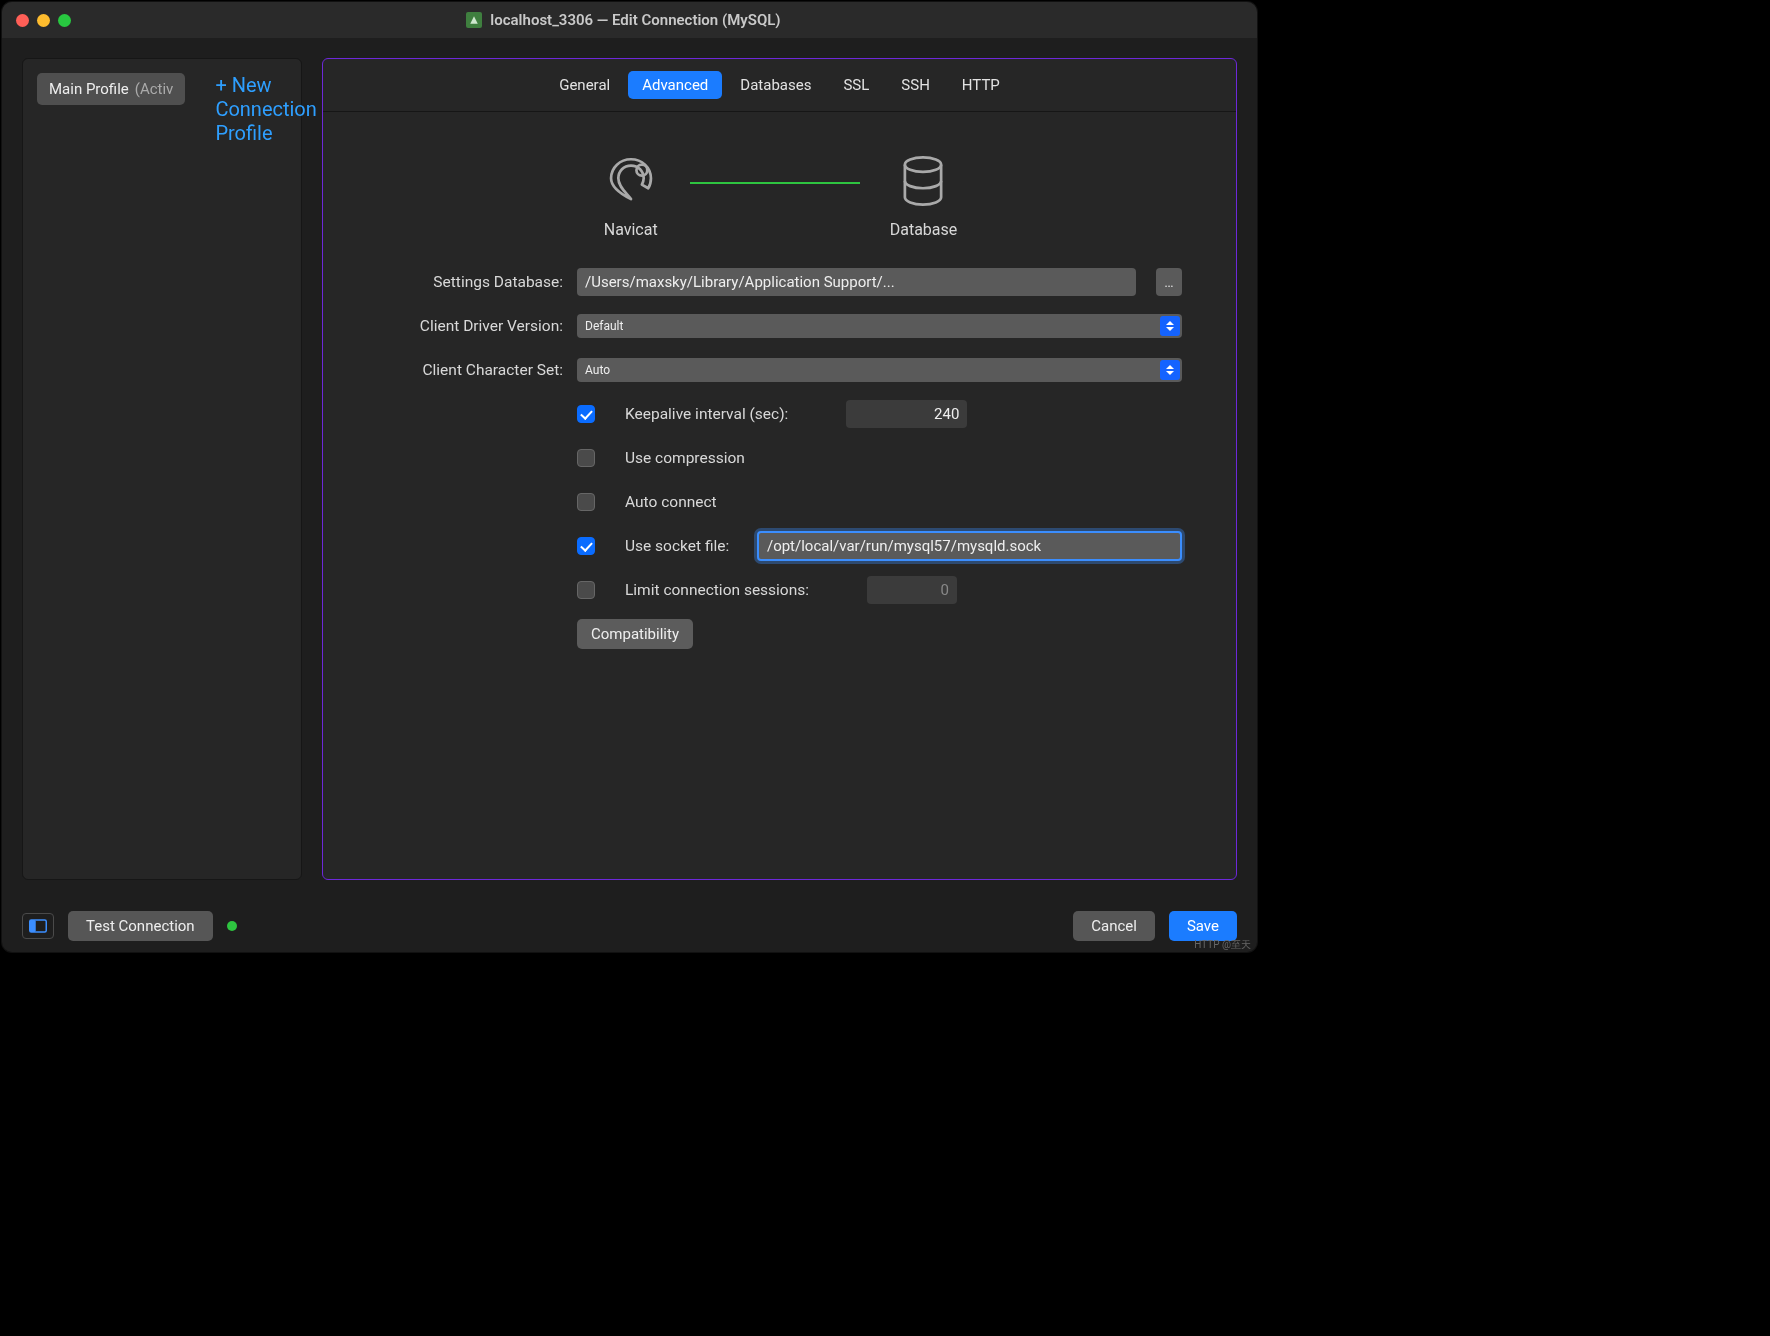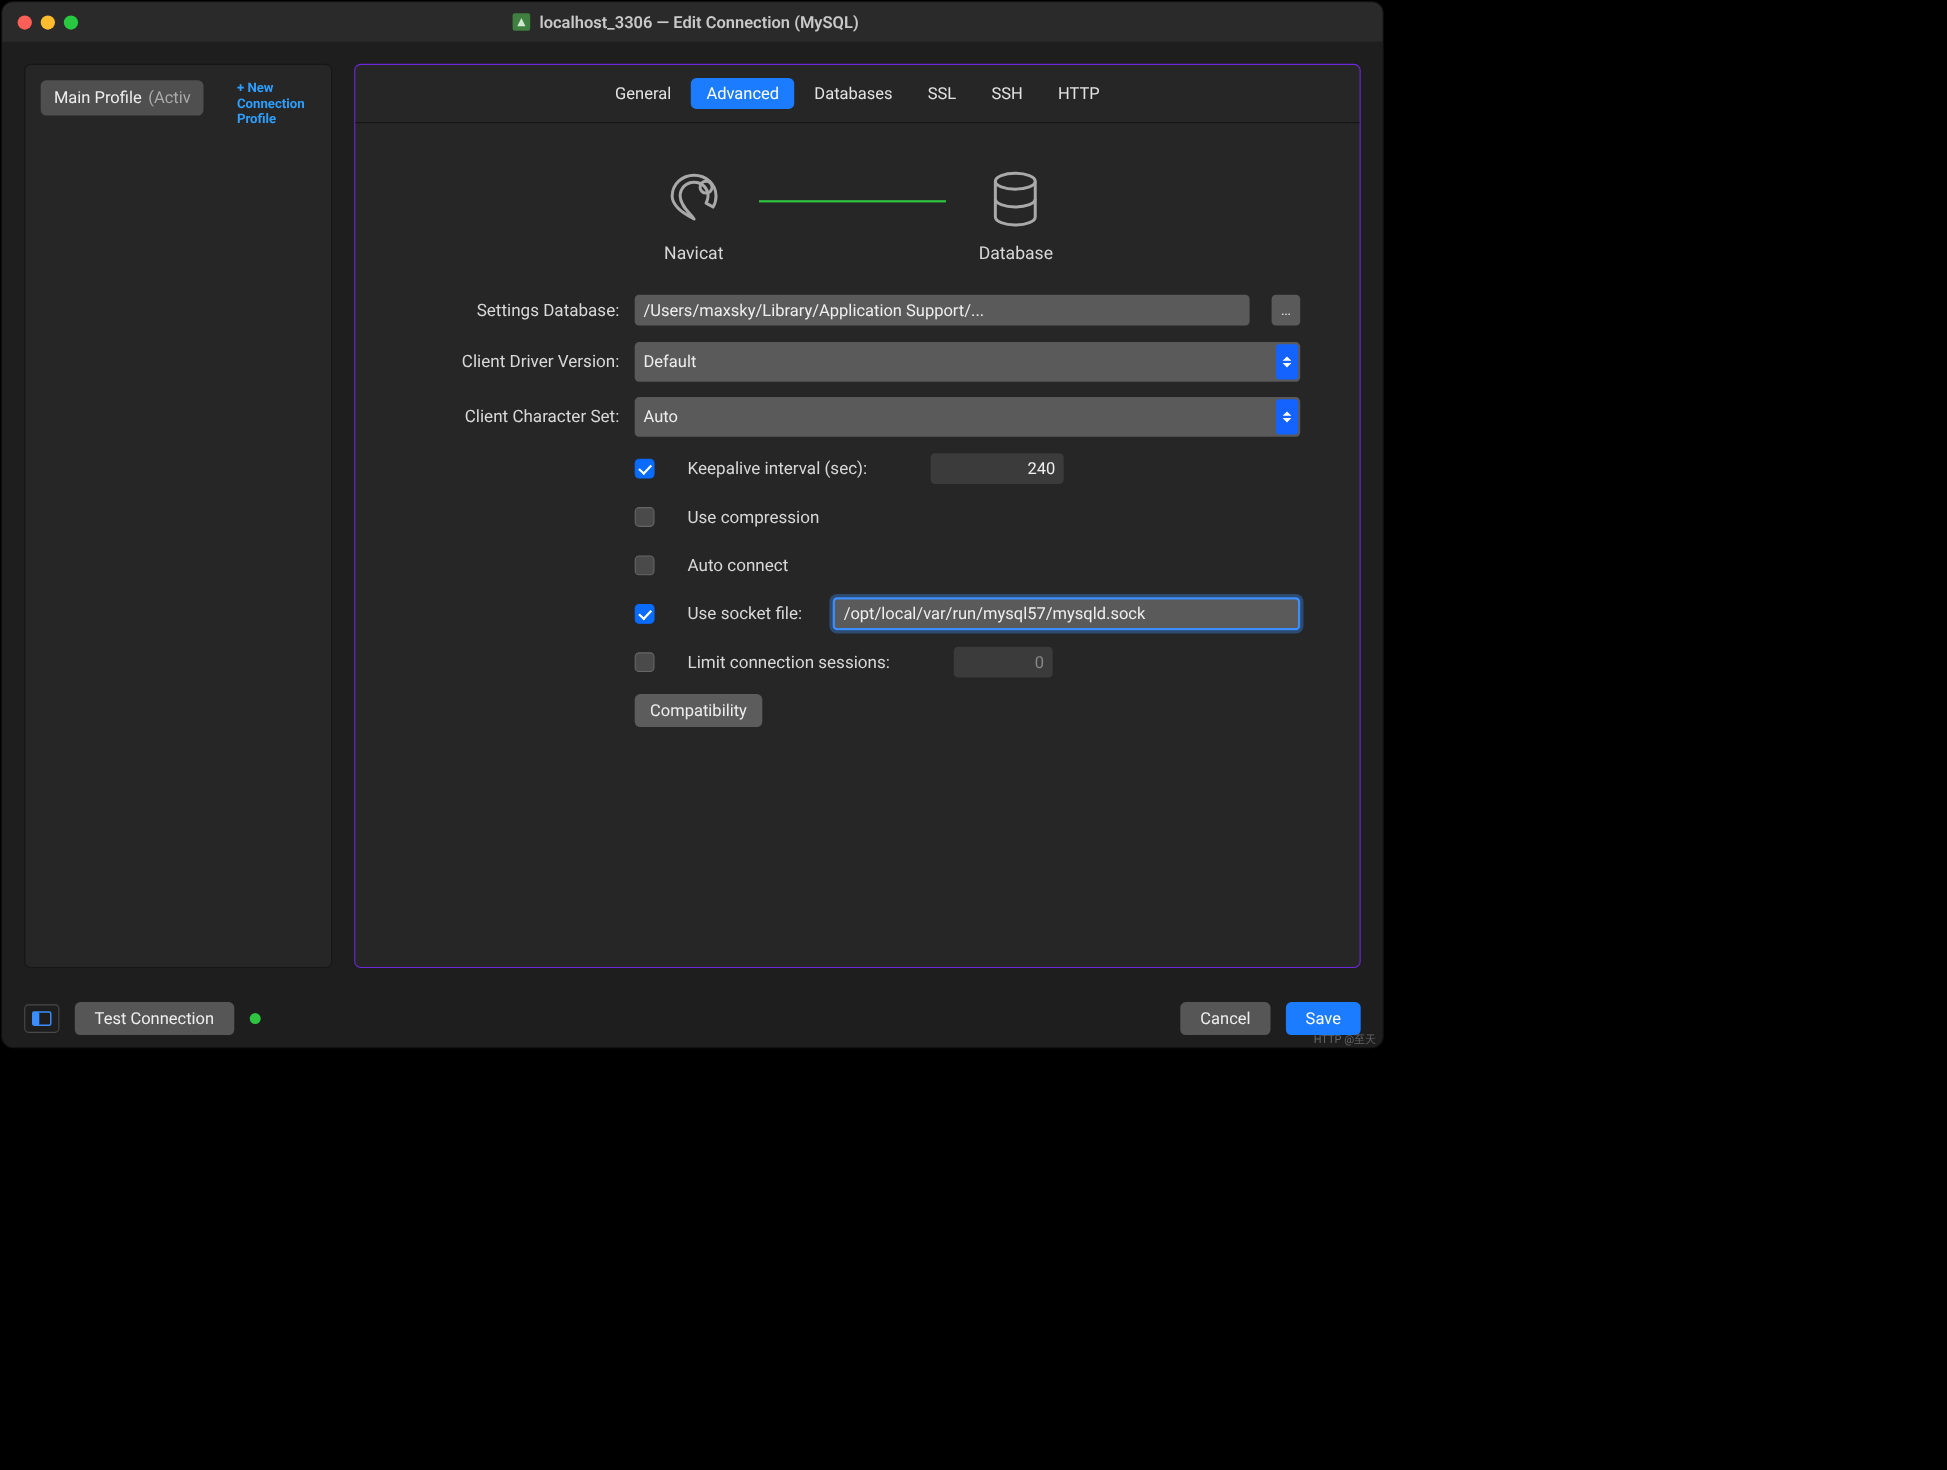--- a/index.html
+++ b/index.html
@@ -33,21 +33,21 @@
   .titlebar-title{position:absolute;left:0;right:12px;text-align:center;font-size:15px;font-weight:600;color:#c9c9c9;display:flex;align-items:center;justify-content:center;gap:8px;pointer-events:none;}
   .title-icon{width:16px;height:16px;background:#3f7f3f;border-radius:2px;display:inline-flex;align-items:center;justify-content:center;}
   .title-icon svg{width:12px;height:12px;}
 
   
   .body{flex:1;display:flex;padding:20px;gap:20px;min-height:0;}
   .sidebar{width:280px;background:var(--panel);border-radius:6px;display:flex;flex-direction:row;border:1px solid #161616;}
   .profile-list{flex:1;padding:14px;}
   .profile-item{background:#4f4f4f;border-radius:5px;padding:7px 12px;font-size:15px;color:#eee;display:flex;gap:6px;overflow:hidden;white-space:nowrap;}
   .profile-item .hint{color:#aaa;}
-  .new-profile{padding:14px 16px 18px 16px;color:#2e9fff;font-size:12px;font-weight:700;cursor:pointer;}
+  .new-profile{padding:14px 16px 18px 16px;color:#2e9fff;font-size:20px;font-weight:400;cursor:pointer;}
 
   .main{flex:1;background:var(--panel);border-radius:6px;display:flex;flex-direction:column;border:1px solid #6d28d9;}
   .tabs{display:flex;justify-content:center;gap:4px;padding:12px 0;border-bottom:1px solid #161616;}
   .tab{padding:5px 14px;font-size:15px;color:#e2e2e2;border-radius:5px;cursor:pointer;}
   .tab.active{background:var(--accent);color:#fff;}
 
   .graphic{display:flex;align-items:center;justify-content:center;gap:30px;padding:40px 0 18px;}
   .gnode{display:flex;flex-direction:column;align-items:center;gap:10px;}
   .gnode .label{font-size:16px;color:#d8d8d8;}
   .gnode svg{width:58px;height:58px;}
@@ -57,21 +57,21 @@
   .row{display:flex;align-items:center;margin-bottom:14px;min-height:30px;}
   .row-label{width:200px;text-align:right;padding-right:14px;font-size:15.5px;color:#d8d8d8;}
   .row-body{flex:1;display:flex;align-items:center;gap:20px;}
 
   .text-input{flex:1;height:28px;background:var(--input-bg);border:none;border-radius:4px;color:#eee;padding:0 8px;font-size:15px;outline:none;}
   .text-input.dark{background:var(--input-dark);}
   .text-input.num{width:121px;flex:none;text-align:right;padding-right:8px;}
   .highlight-box{border:2px solid #3b8eff;box-shadow:0 0 0 3px rgba(59,142,255,.35);height:30px;}
   .browse-btn{width:26px;height:28px;background:var(--input-bg);border-radius:4px;display:flex;align-items:center;justify-content:center;color:#ddd;cursor:pointer;font-size:14px;}
 
-  .select{flex:1;height:36px;background:var(--input-bg);border-radius:4px;display:flex;align-items:center;padding:0 8px;color:#eee;font-size:15px;position:relative;cursor:pointer;}
+  .select{flex:1;height:24px;background:var(--input-bg);border-radius:4px;display:flex;align-items:center;padding:0 8px;color:#eee;font-size:12px;position:relative;cursor:pointer;}
   .select .arrows{position:absolute;right:2px;top:2px;bottom:2px;width:20px;background:#1463ff;border-radius:3px;display:flex;flex-direction:column;align-items:center;justify-content:center;}
   .select .arrows::before,.select .arrows::after{content:"";border-left:4px solid transparent;border-right:4px solid transparent;}
   .select .arrows::before{border-bottom:4px solid #fff;margin-bottom:2px;}
   .select .arrows::after{border-top:4px solid #fff;}
 
   .chk{width:18px;height:18px;border-radius:4px;background:#4a4a4a;border:1px solid #666;cursor:pointer;flex:none;margin-right:10px;display:flex;align-items:center;justify-content:center;}
   .chk.checked{background:#0a6cff;border-color:#0a6cff;}
   .chk.checked::after{content:"";width:5px;height:9px;border:solid #fff;border-width:0 2px 2px 0;transform:rotate(43deg);margin-top:-2px;}
   .chk-label{font-size:15.5px;color:#d8d8d8;}
 

